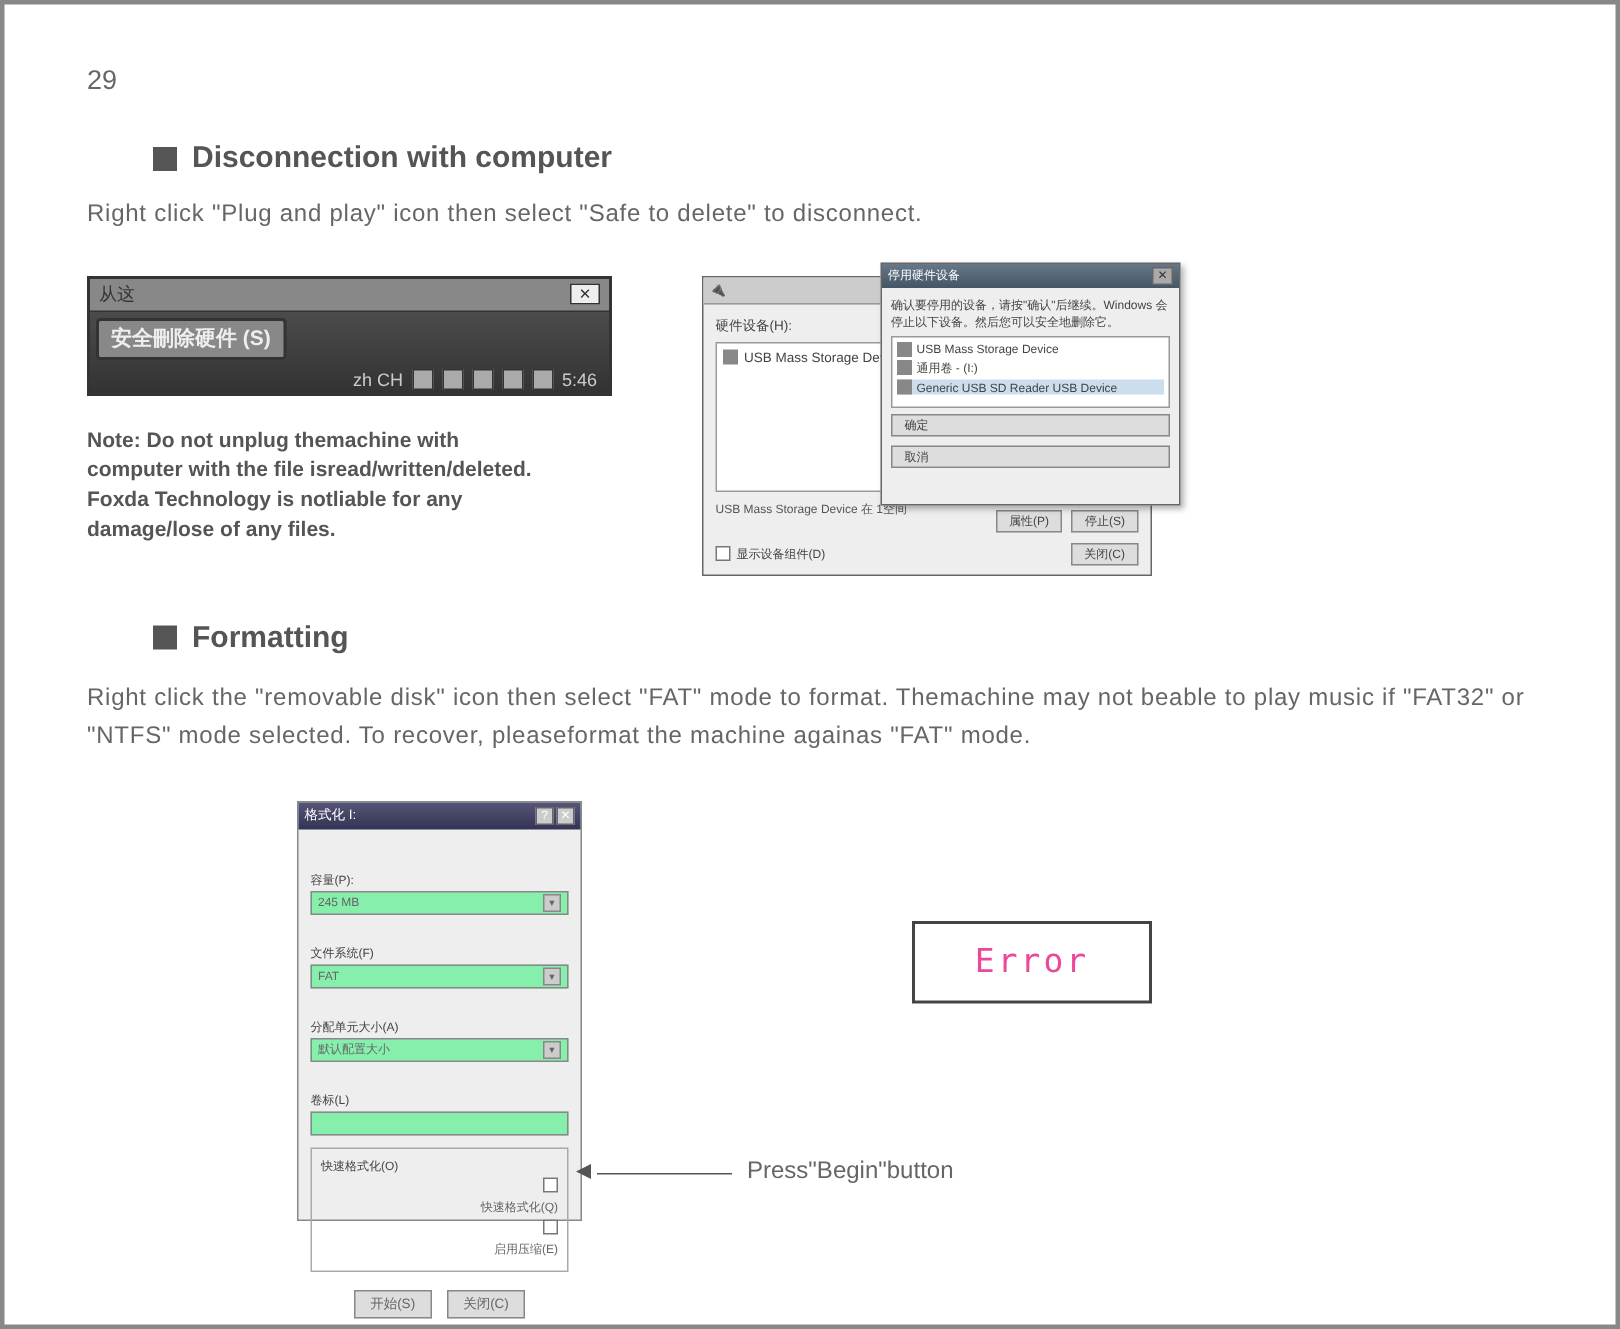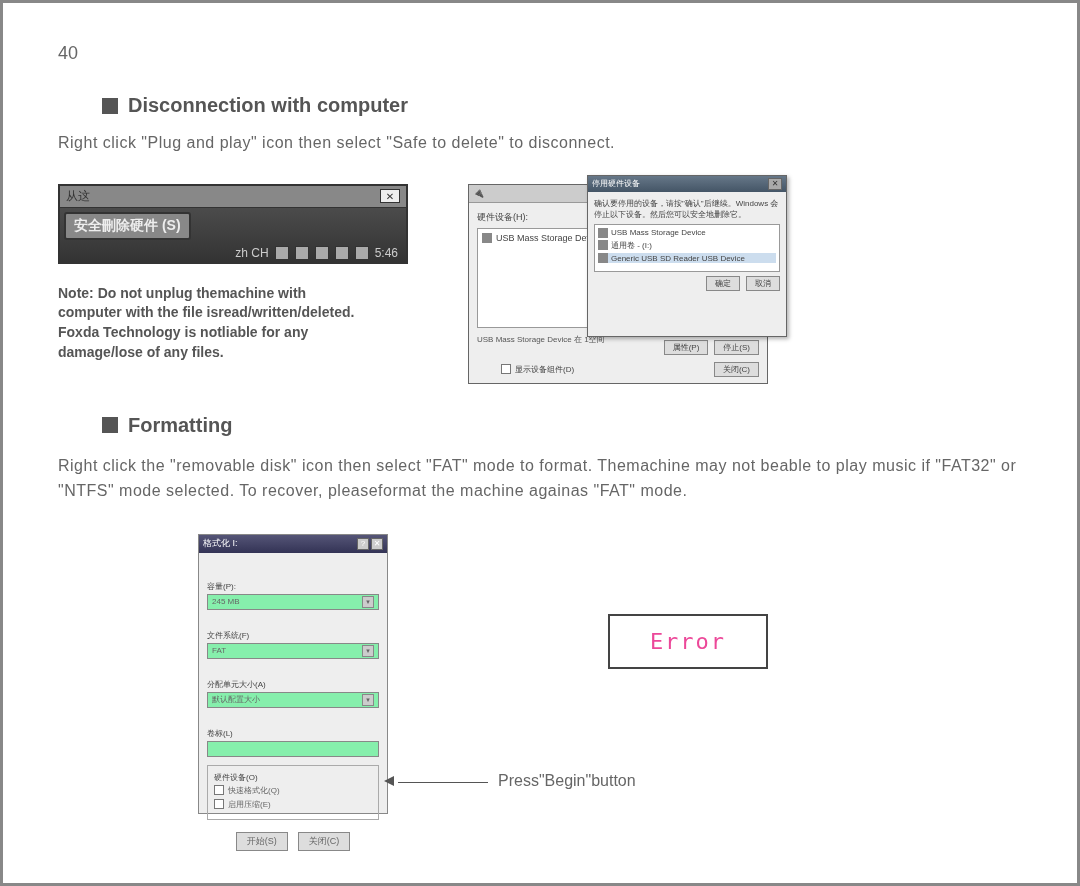--- a/index.html
+++ b/index.html
@@ -93,28 +93,28 @@
   .dlg-popup-title {
     height:16px; background:linear-gradient(#678,#456);
     display:flex; justify-content:space-between; align-items:center;
     padding:0 4px; color:#fff; font-size:8px;
   }
   .dlg-popup-body { padding:6px; font-size:8px; color:#444; }
   .dlg-popup-list {
     background:#fff; border:1px solid #999; height:48px; margin:4px 0; padding:3px;
   }
   .dlg-popup-list .row-item { display:flex; align-items:center; gap:3px; margin-bottom:2px;}
-  .dlg-popup-buttons { display:flex; justify-content:flex-end; gap:6px; margin-top:4px;}
+  .dlg-popup-buttons { display:flex; justify-content:flex-end; gap:6px; margin-top:4px;flex-direction:column;}
   .mini-btn {
     padding:1px 8px; background:#ddd; border:1px solid #888; font-size:8px;
   }
   .dlg-bottom-buttons {
     position:absolute; bottom:6px; right:8px; display:flex; gap:6px;padding-left:26px;
   }
-  .dlg-checkbox { position:absolute; bottom:8px; left:8px; display:flex; gap:4px; align-items:center; font-size:8px;margin-left:24px;}
+  .dlg-checkbox { position:absolute; bottom:8px; left:8px; display:flex; gap:4px; align-items:center; font-size:8px;}
   .chk { width:10px; height:10px; border:1px solid #777; background:#fff;}
 
   .format-row { display:flex; align-items:flex-start; gap:20px; margin-left:140px; }
   .fig-format {
     width:190px; height:280px; background:#eee; border:1px solid #888;
     position:relative; font-size:9px;
   }
   .fmt-title {
     height:18px; background:linear-gradient(#557,#335); color:#fff;
     display:flex; justify-content:space-between; align-items:center; padding:0 4px;
@@ -126,21 +126,21 @@
   .fmt-field-label { font-size:8px; color:#444; margin-top:20px; margin-bottom:2px;}
   .fmt-select {
     width:100%; height:16px; background:#86efac; border:1px solid #888;
     display:flex; justify-content:space-between; align-items:center; padding:0 4px;
     font-size:8px;
   }
   .fmt-dropdown-icon { width:12px; height:12px; background:#ccc; border:1px solid #888; display:flex; align-items:center; justify-content:center; font-size:7px;}
   .fmt-group {
     border:1px solid #aaa; padding:6px; margin-top:8px;
   }
-  .fmt-chk-row { display:flex; align-items:center; gap:4px; font-size:8px; margin-bottom:3px;}
+  .fmt-chk-row { display:flex; align-items:flex-end; gap:4px; font-size:8px; margin-bottom:3px;flex-direction:column;}
   .fmt-buttons { display:flex; justify-content:center; gap:10px; margin-top:12px;}
   .fmt-btn {
     padding:2px 10px; background:#ddd; border:1px solid #888; font-size:9px;
   }
   .arrow-line {
     position:absolute;
     border-top:1px solid #555;
   }
   .press-label { font-size:16px; color:#666; align-self:flex-end; margin-bottom:10px;}
 
@@ -150,21 +150,21 @@
     font-family: 'Lucida Console', monospace;
     font-size:22px; letter-spacing:2px; color:#ec4899;
     margin-left:200px; margin-top:80px;
   }
 </style>
 </head>
 <body>
 
 <div class="page">
 
-  <div class="page-number">40</div>
+  <div class="page-number">29</div>
 
   <div class="section-heading">
     <span class="square-bullet"></span>
     <span>Disconnection with computer</span>
   </div>
   <div class="body-text">Right click "Plug and play" icon then select "Safe to delete" to disconnect.</div>
 
   <div class="row">
     <div>
 
@@ -274,21 +274,21 @@
         <div class="fmt-field-label">分配单元大小(A)</div>
         <div class="fmt-select">
           <span>默认配置大小</span>
           <span class="fmt-dropdown-icon">▾</span>
         </div>
         <div class="fmt-field-label">卷标(L)</div>
         <div class="fmt-select">
           <span></span>
         </div>
         <div class="fmt-group">
-          <div class="fmt-field-label" style="margin-top:0">硬件设备(O)</div>
+          <div class="fmt-field-label" style="margin-top:0">快速格式化(O)</div>
           <div class="fmt-chk-row">
             <span class="chk"></span>
             <span>快速格式化(Q)</span>
           </div>
           <div class="fmt-chk-row">
             <span class="chk"></span>
             <span>启用压缩(E)</span>
           </div>
         </div>
         <div class="fmt-buttons">

